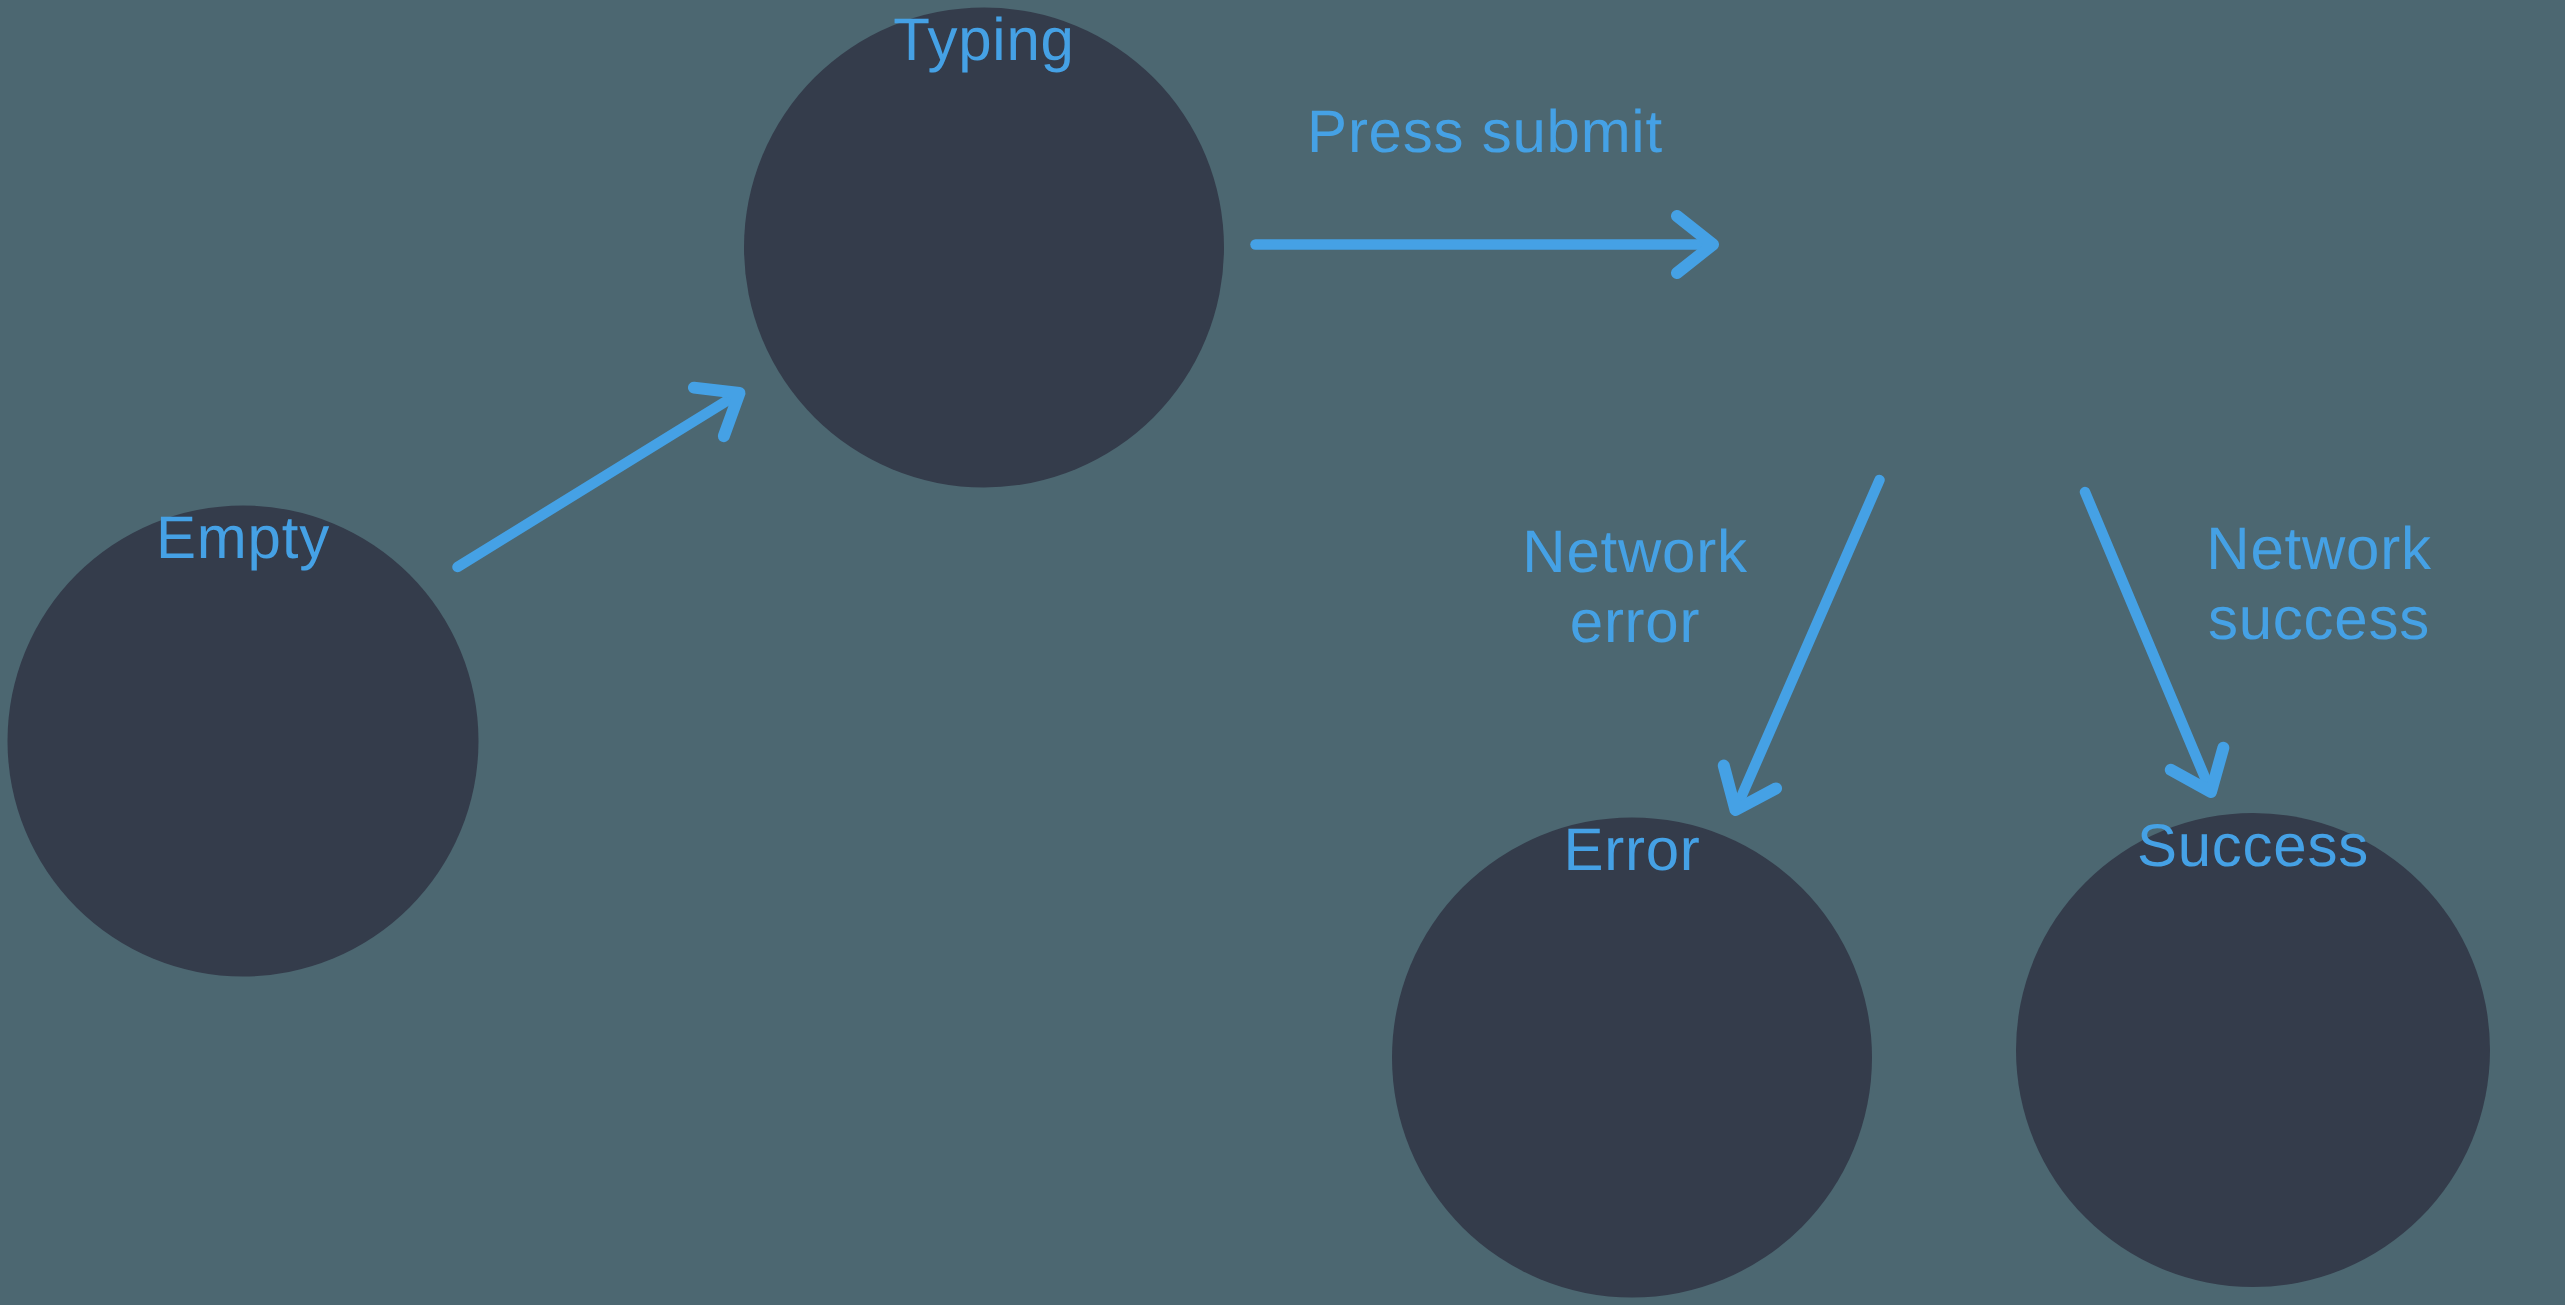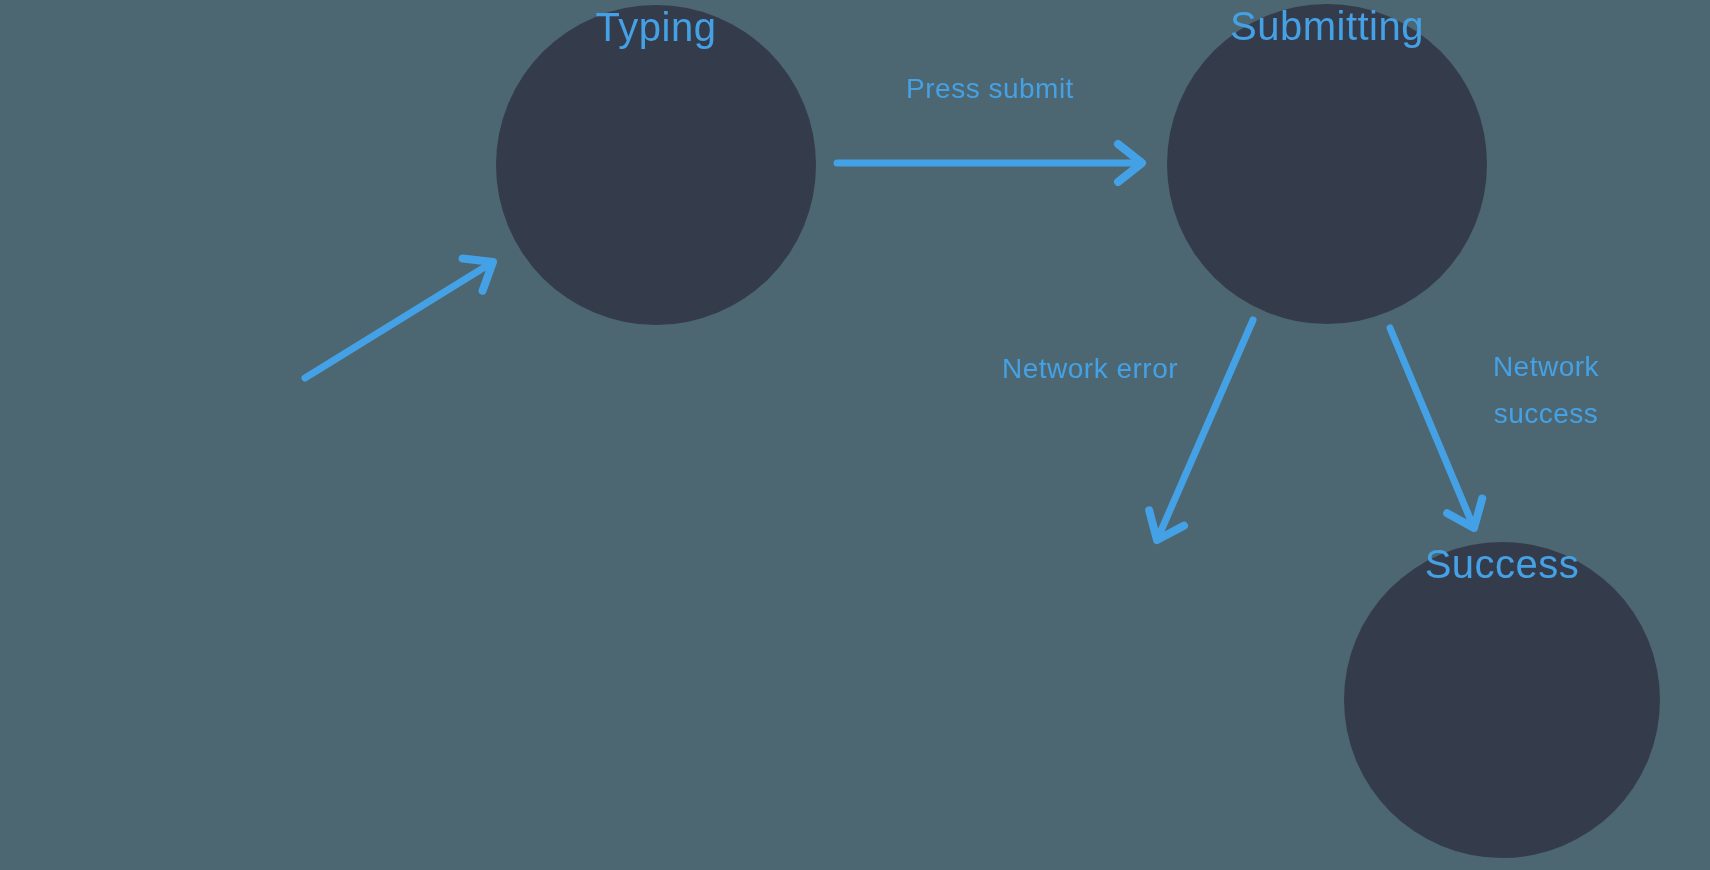--- a/index.html
+++ b/index.html
@@ -29,21 +29,21 @@
   .node-label {
     color: var(--accent-blue);
     font-size: 40px;
     line-height: 1.1;
     letter-spacing: 0.5px;
     white-space: nowrap;
   }
   .edge-label {
     position: absolute;
     color: var(--accent-blue);
-    font-size: 28px;
+    font-size: 40px;
     line-height: 47px;
     letter-spacing: 0.5px;
     text-align: center;
   }
   svg.edges {
     position: absolute;
     left: 0; top: 0;
     width: 1710px; height: 870px;
     pointer-events: none;
   }
@@ -71,29 +71,32 @@
       <marker id="arrowhead" markerUnits="userSpaceOnUse" markerWidth="48" markerHeight="52" refX="38" refY="26" orient="auto">
         <path class="arrowhead-path" d="M14 7 L38 26 L14 45"></path>
       </marker>
     </defs>
     <line class="edge" x1="305" y1="378" x2="493" y2="262" marker-end="url(#arrowhead)"></line>
     <line class="edge" x1="837" y1="163" x2="1142" y2="163" marker-end="url(#arrowhead)"></line>
     <line class="edge" x1="1253" y1="320" x2="1157" y2="540" marker-end="url(#arrowhead)"></line>
     <line class="edge" x1="1390" y1="328" x2="1474" y2="528" marker-end="url(#arrowhead)"></line>
   </svg>
 
+  <div class="node" style="left:5px; top:337px; width:314px; height:314px;">
+    <span class="node-label">Empty</span>
+  </div>
 
   <div class="node" style="left:496px; top:5px; width:320px; height:320px;">
     <span class="node-label">Typing</span>
   </div>
 
-  <div class="node" style="left:1167px; top:4px; width:320px; height:320px;">
-    <span class="node-label">Submitting</span>
+
+  <div class="node" style="left:928px; top:545px; width:320px; height:320px;">
+    <span class="node-label">Error</span>
   </div>
-
 
   <div class="node" style="left:1344px; top:542px; width:316px; height:316px;">
     <span class="node-label">Success</span>
   </div>
 
 
   <div class="edge-label" style="left:830px; top:65px; width:320px;">Press submit</div>
 
   <div class="edge-label" style="left:1000px; top:345px; width:180px;">Network error</div>
 

